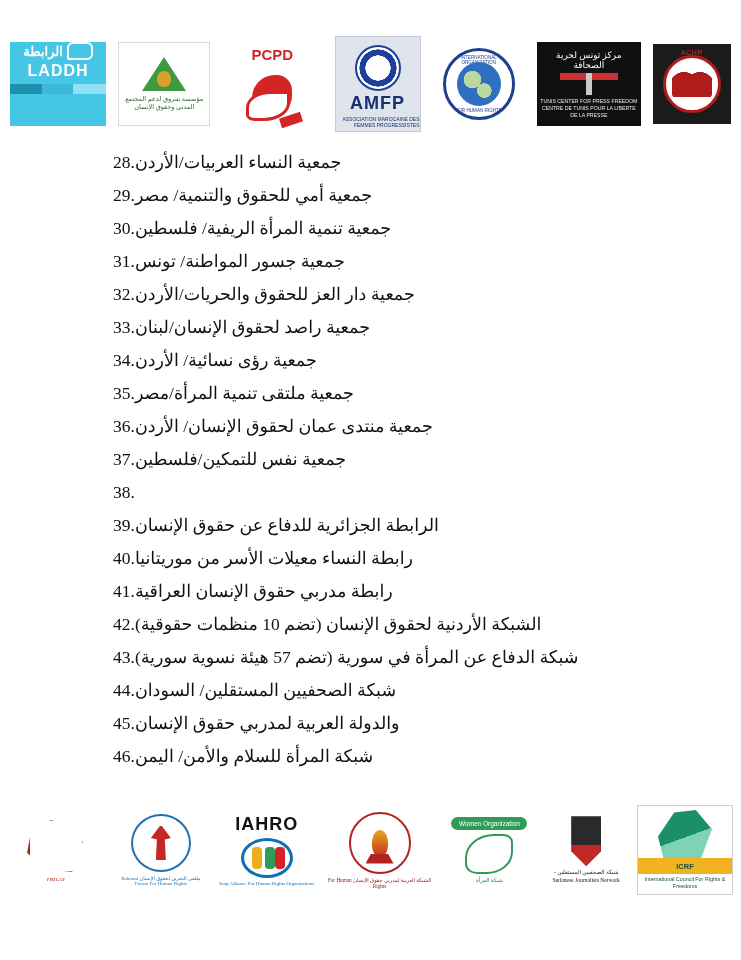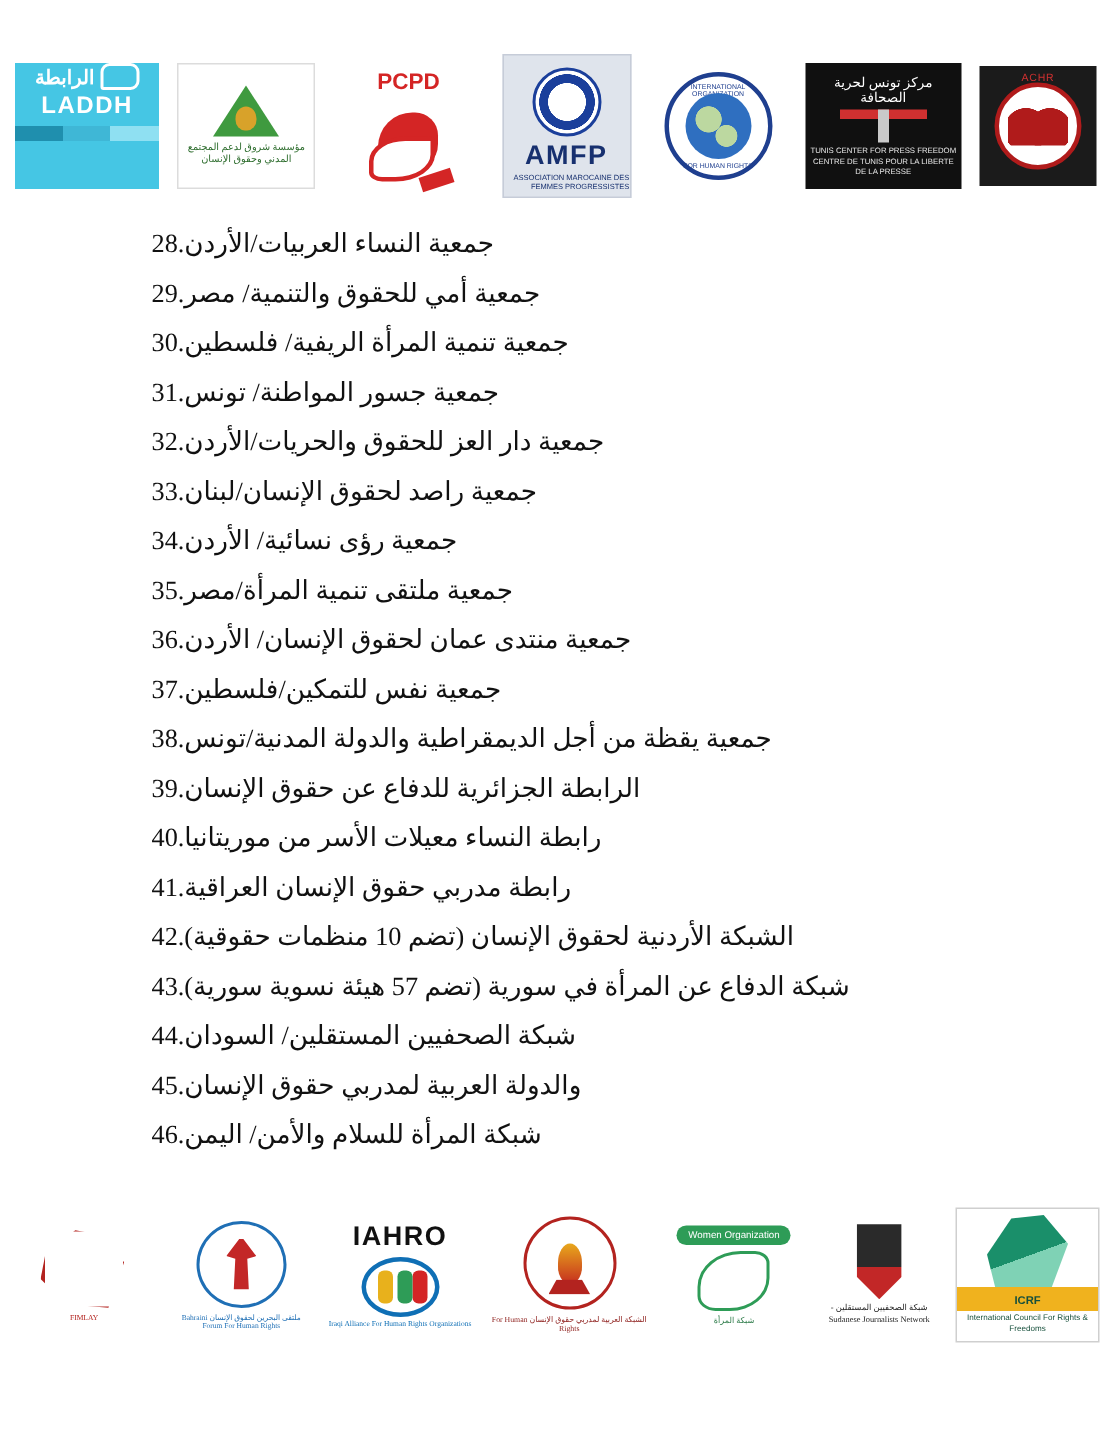--- a/index.html
+++ b/index.html
@@ -252,21 +252,21 @@
     font-size: 17.5px;
     line-height: 1.0;
     height: 33px;
     color: #111111;
     white-space: nowrap;
     display: flex;
     justify-content: flex-end;
     align-items: center;
   }
   .list-item .num {
-    margin-left: 0;
+    margin-left: 12px;
     direction: ltr;
     font-family: Liberation Serif, serif;
   }
 
   
   .logo-strip-bottom {
     position: absolute;
     top: 795px;
     left: 0;
     width: 741px;
@@ -524,21 +524,20 @@
   </div>
   <div class="list-item">
     <span>جمعية منتدى عمان لحقوق الإنسان/ الأردن</span>
     <span class="num">36.</span>
   </div>
   <div class="list-item">
     <span>جمعية نفس للتمكين/فلسطين</span>
     <span class="num">37.</span>
   </div>
   <div class="list-item">
-    <span>جمعية يقظة من أجل الديمقراطية والدولة المدنية/تونس</span>
     <span class="num">38.</span>
   </div>
   <div class="list-item">
     <span>الرابطة الجزائرية للدفاع عن حقوق الإنسان</span>
     <span class="num">39.</span>
   </div>
   <div class="list-item">
     <span>رابطة النساء معيلات الأسر من موريتانيا</span>
     <span class="num">40.</span>
   </div>

